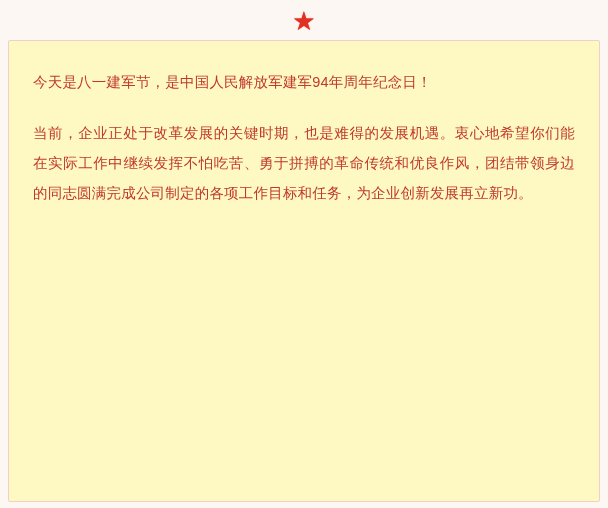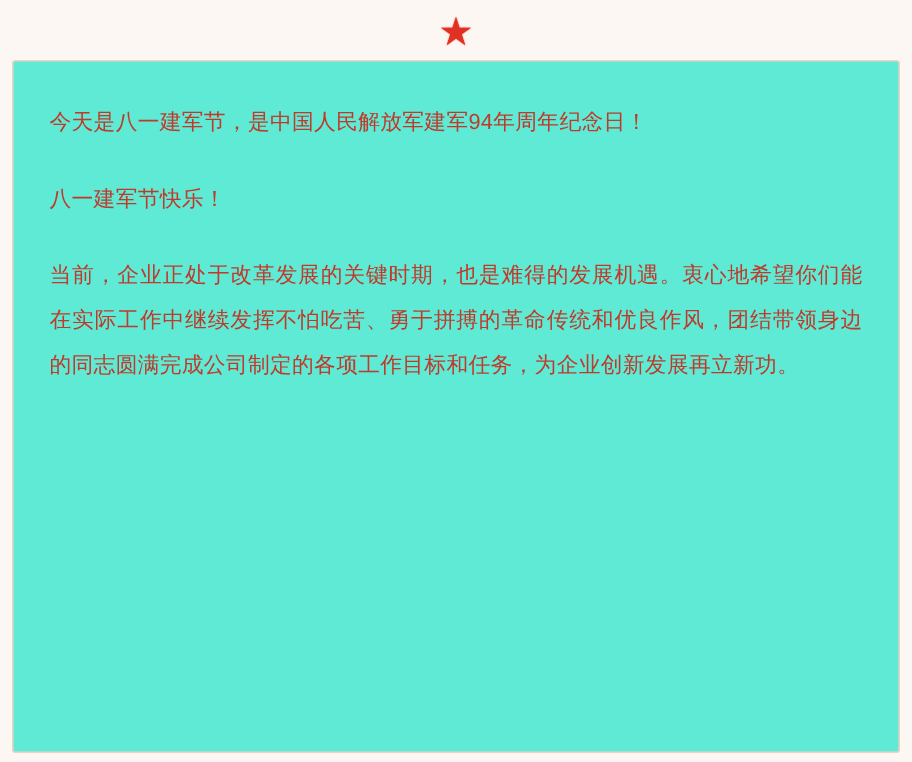--- a/index.html
+++ b/index.html
@@ -33,21 +33,21 @@
     font-size: 26px;
     line-height: 26px;
     text-shadow: 0 0 1px #e03123;
   }
   .card {
     position: absolute;
     left: 8px;
     top: 40px;
     right: 8px;
     bottom: 6px;
-    background: #5eead4;
+    background: #fef9c3;
     border: 1px solid #f3cfc4;
     border-radius: 2px;
     box-sizing: border-box;
     overflow: hidden;
   }
   .card-inner {
     padding: 26px 24px 10px 24px;
   }
   p.para {
     margin: 0 0 21px 0;
@@ -66,19 +66,18 @@
 
 <div class="page">
 
   <div class="star-band">
     <span class="star">★</span>
   </div>
 
   <div class="card">
     <div class="card-inner">
       <p class="para">今天是八一建军节，是中国人民解放军建军94年周年纪念日！</p>
-      <p class="para">八一建军节快乐！</p>
       <p class="para last">当前，企业正处于改革发展的关键时期，也是难得的发展机遇。衷心地希望你们能在实际工作中继续发挥不怕吃苦、勇于拼搏的革命传统和优良作风，团结带领身边的同志圆满完成公司制定的各项工作目标和任务，为企业创新发展再立新功。</p>
 
     </div>
   </div>
 
 </div>
 
 </body></html>

